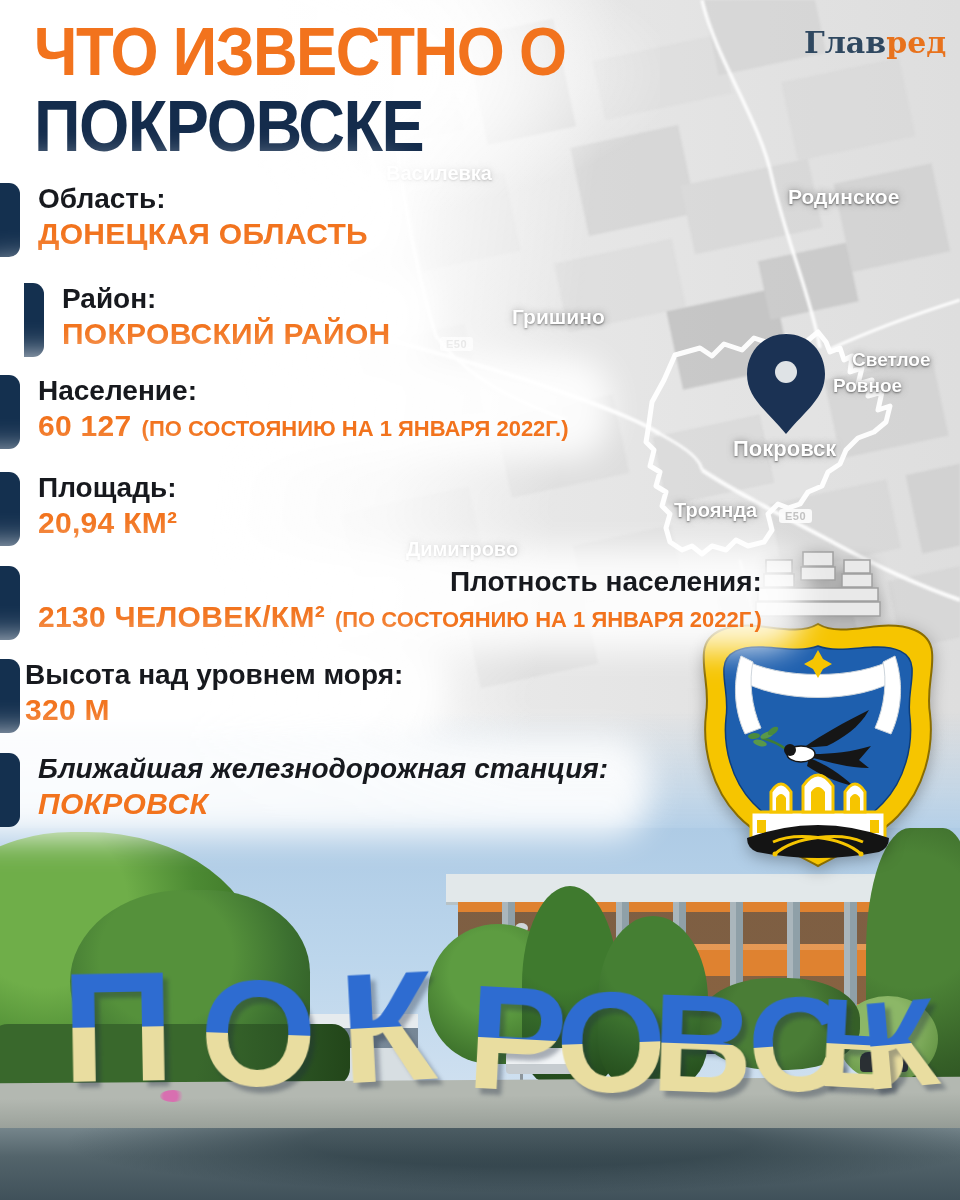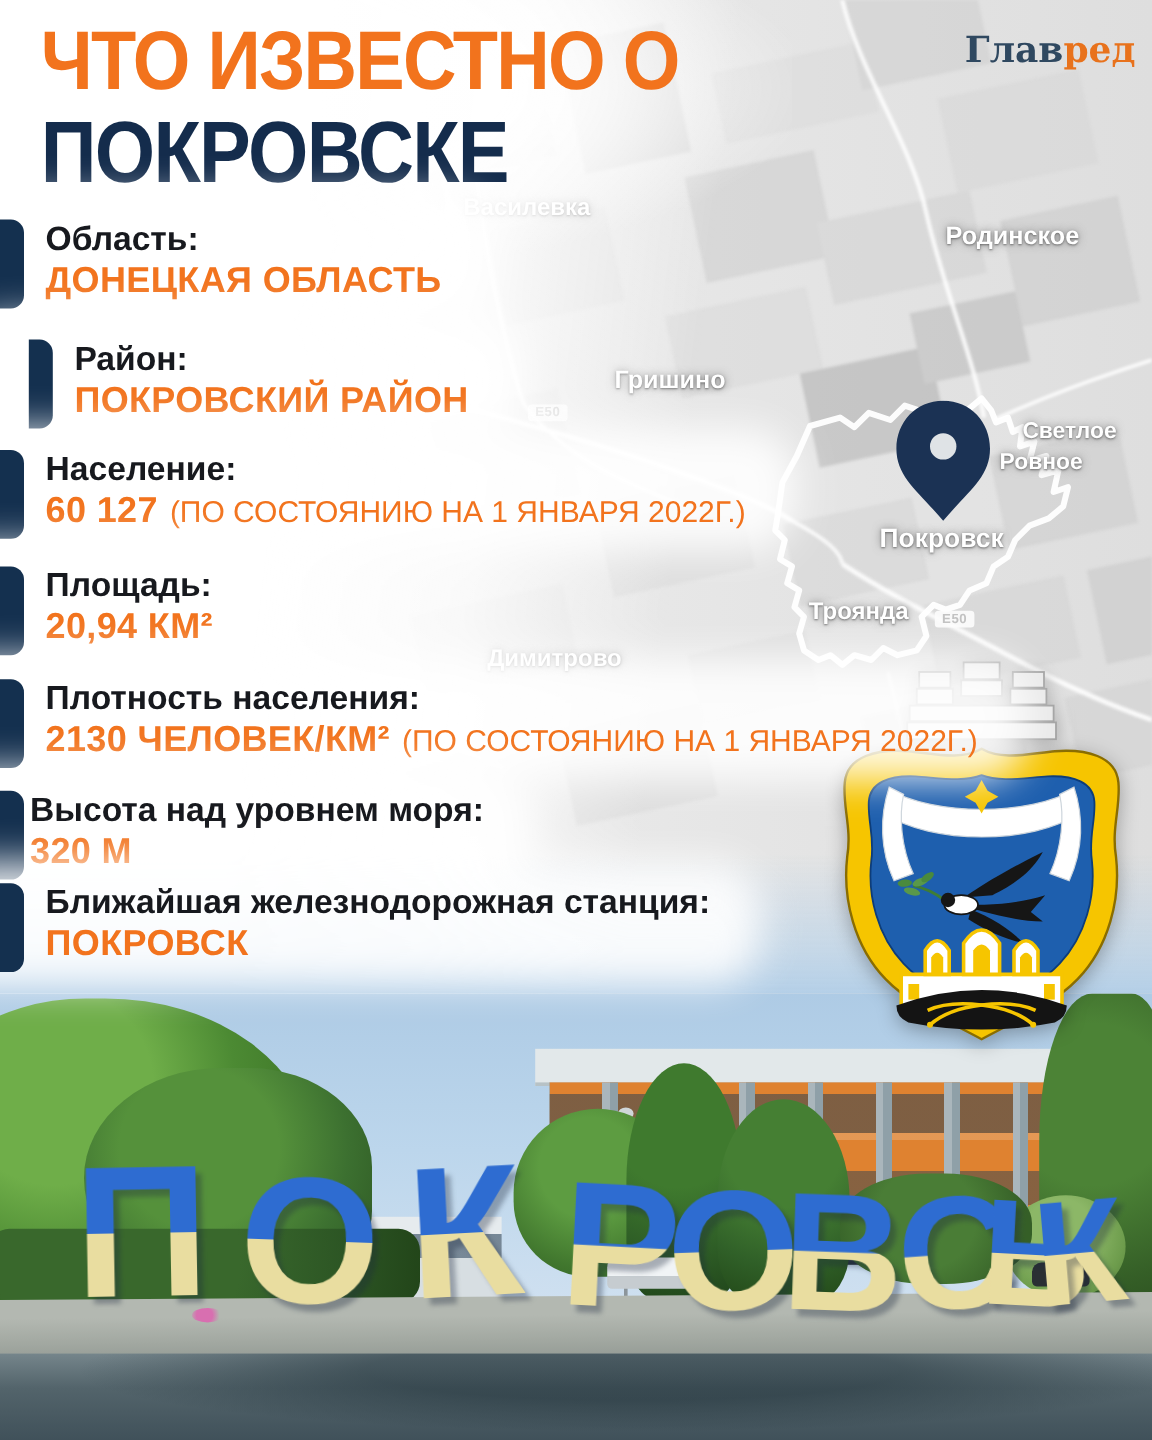--- a/index.html
+++ b/index.html
@@ -45,24 +45,24 @@
 
   
   .fact{position:absolute;left:0;z-index:10;padding:2px 0 4px 38px;}
   .fact::before{content:"";position:absolute;z-index:-1;left:-60px;right:-42px;top:-16px;bottom:-12px;
     background:rgba(255,255,255,.88);filter:blur(16px);border-radius:40px;}
   .fact .tab{position:absolute;left:0;top:2px;width:20px;height:74px;
     background:#14304F;border-radius:0 11px 11px 0;}
   .fact .label{display:block;font-size:28px;font-weight:700;color:#17191E;line-height:1.12;}
   .fact .vline{display:flex;align-items:baseline;gap:10px;margin-top:3px;}
   .fact .value{font-size:30px;font-weight:800;color:#F2731D;letter-spacing:.3px;white-space:nowrap;}
-  .fact .note{font-size:25px;font-weight:400;color:#F2731D;white-space:nowrap;}
+  .fact .note{font-size:22px;font-weight:700;color:#F2731D;white-space:nowrap;}
   .fact .note:empty{display:none;}
   .f0{top:181px;} .f1{top:281px;margin-left:24px;} .f2{top:373px;} .f3{top:470px;}
-  .f4{top:564px;} .f5{top:657px;padding-left:25px;} .f6{top:734px;}
+  .f4{top:564px;text-align:right;} .f5{top:657px;padding-left:25px;} .f6{top:751px;font-style:italic;}
 
   
   .arms{position:absolute;left:682px;top:546px;z-index:8;
     filter:drop-shadow(0 4px 8px rgba(0,0,0,.3));}
 
   
   .photo{position:absolute;left:0;top:828px;width:960px;height:372px;z-index:4;overflow:hidden;
     background:linear-gradient(180deg,#aecbe5 0%,#bcd6ec 35%,#cfe0f0 70%,#d8e6f2 100%);}
   .bld-left{position:absolute;left:288px;top:186px;width:130px;height:70px;background:#dde3e6;
     background:linear-gradient(180deg,#e6ebee 0 14px,rgba(52,66,78,.55) 14px 34px,#d7dee2 34px 100%);}

